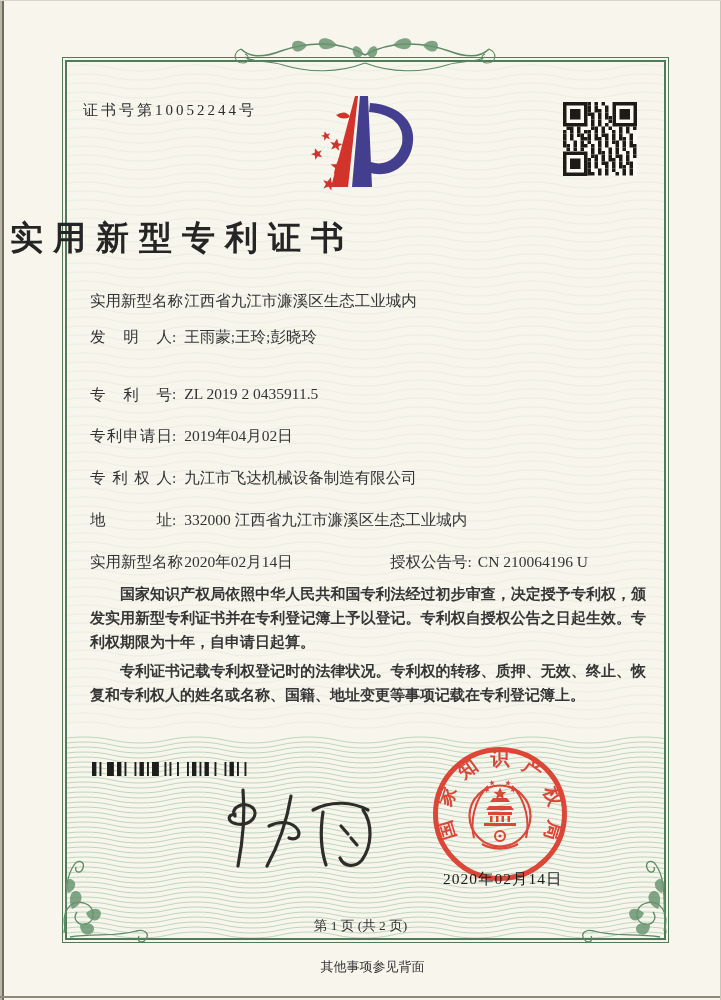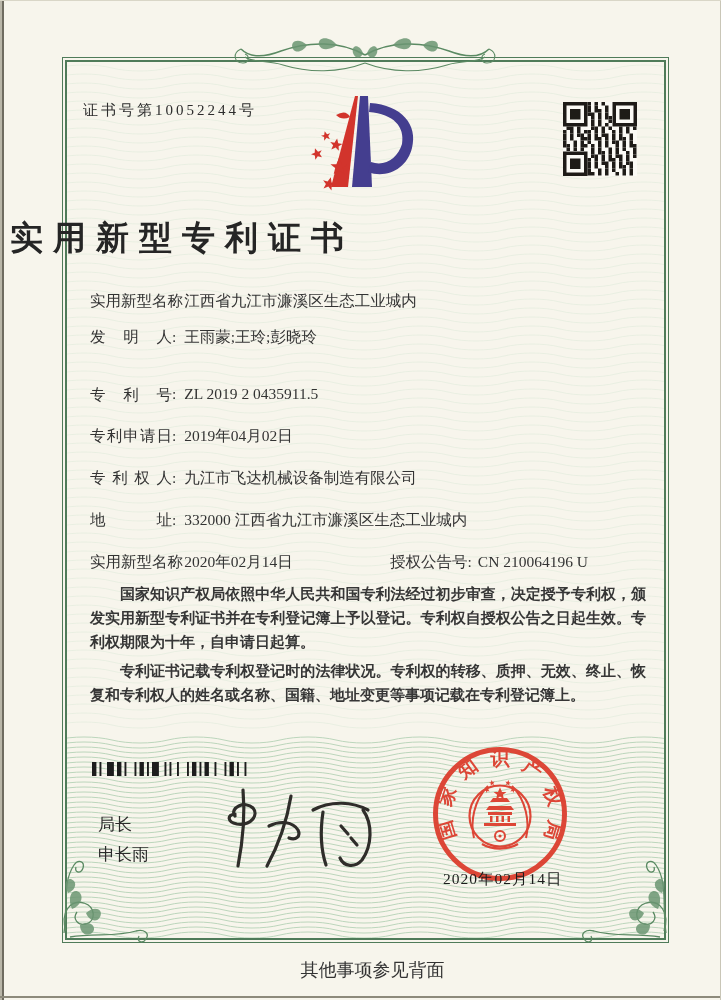--- a/index.html
+++ b/index.html
@@ -51,21 +51,21 @@
   .sig-stroke{fill:none;stroke:#2f2d2a;stroke-width:3.2;stroke-linecap:round;}
 
   .seal-svg{position:absolute;left:430px;top:744px;opacity:.93;}
   .seal-line{stroke:#dc3a2a;fill:none;}
   .seal-fill{fill:#dc3a2a;stroke:none;}
   .seal-ch{fill:#dc3a2a;font-size:19px;font-weight:bold;text-anchor:middle;
            font-family:"Liberation Serif","DejaVu Serif",serif;}
   .seal-date{position:absolute;left:443px;top:869px;font-size:15.5px;letter-spacing:1px;color:#1c1c1c;}
 
   .page-no{position:absolute;left:0;right:0;top:917px;text-align:center;font-size:13.5px;color:#333;}
-  .back-note{position:absolute;left:0;right:0;top:958px;text-align:center;font-size:18px;color:#333;margin-left:24px;}
+  .back-note{position:absolute;left:0;right:0;top:958px;text-align:center;font-size:13px;color:#333;margin-left:24px;}
 
   #qr-mods rect{fill:#1e1b17;}
   .qr-dark{fill:#1e1b17;}
   .qr-light{fill:#fbfaf5;}
 </style>
 </head>
 <body>
 
 <div class="page">
 
@@ -453,24 +453,20 @@
         <rect x="107.50" y="0" width="1.90" height="14"></rect>
         <rect x="112.50" y="0" width="4.40" height="14"></rect>
         <rect x="122.50" y="0" width="1.90" height="14"></rect>
         <rect x="132.50" y="0" width="1.90" height="14"></rect>
         <rect x="137.50" y="0" width="4.40" height="14"></rect>
         <rect x="145.00" y="0" width="1.90" height="14"></rect>
         <rect x="152.50" y="0" width="1.90" height="14"></rect>
       </g>
   </svg>
 
-  <div class="signer">
-    <div>局长</div>
-    <div>申长雨</div>
-  </div>
 
   <svg class="sig-svg" width="200" height="90" viewBox="0 0 200 90">
     <path class="sig-stroke" d="M30,34 C24,26 40,18 48,26 C54,33 46,44 32,42 C22,40 22,33 30,32"></path>
     <path class="sig-stroke" d="M38,8 C40,30 38,58 33,84"></path>
     <path class="sig-stroke" d="M86,14 C82,38 74,62 62,84"></path>
     <path class="sig-stroke" d="M64,44 C76,38 88,40 93,48 C96,54 91,59 84,56"></path>
     <path class="sig-stroke" d="M108,28 C126,18 148,20 163,28"></path>
     <path class="sig-stroke" d="M118,30 C115,50 116,68 121,83"></path>
     <path class="sig-stroke" d="M158,28 C168,42 167,64 157,78 C150,86 139,85 135,76"></path>
     <path class="sig-stroke" d="M136,44 L143,52"></path>
@@ -505,20 +501,21 @@
       <rect class="seal-fill" x="54" y="79" width="32" height="3"></rect>
       <circle class="seal-line" cx="70" cy="92" r="5" stroke-width="2"></circle>
       <circle class="seal-fill" cx="70" cy="92" r="1.6"></circle>
       <path class="seal-line" stroke-width="2" d="M44,94 C40,78 44,56 58,42"></path>
       <path class="seal-line" stroke-width="2" d="M96,94 C100,78 96,56 82,42"></path>
       <path class="seal-line" stroke-width="2.4" d="M52,100 C62,106 78,106 88,100"></path>
     </g>
   </svg>
   <div class="seal-date">2020年02月14日</div>
 
+  <div class="page-no">第 1 页 (共 2 页)</div>
   <div class="back-note">其他事项参见背面</div>
 
   <div class="edge-l1"></div>
   <div class="edge-l2"></div>
   <div class="edge-b"></div>
   <div class="edge-r"></div>
   <div class="edge-t"></div>
 </div>
 
 </body></html>

